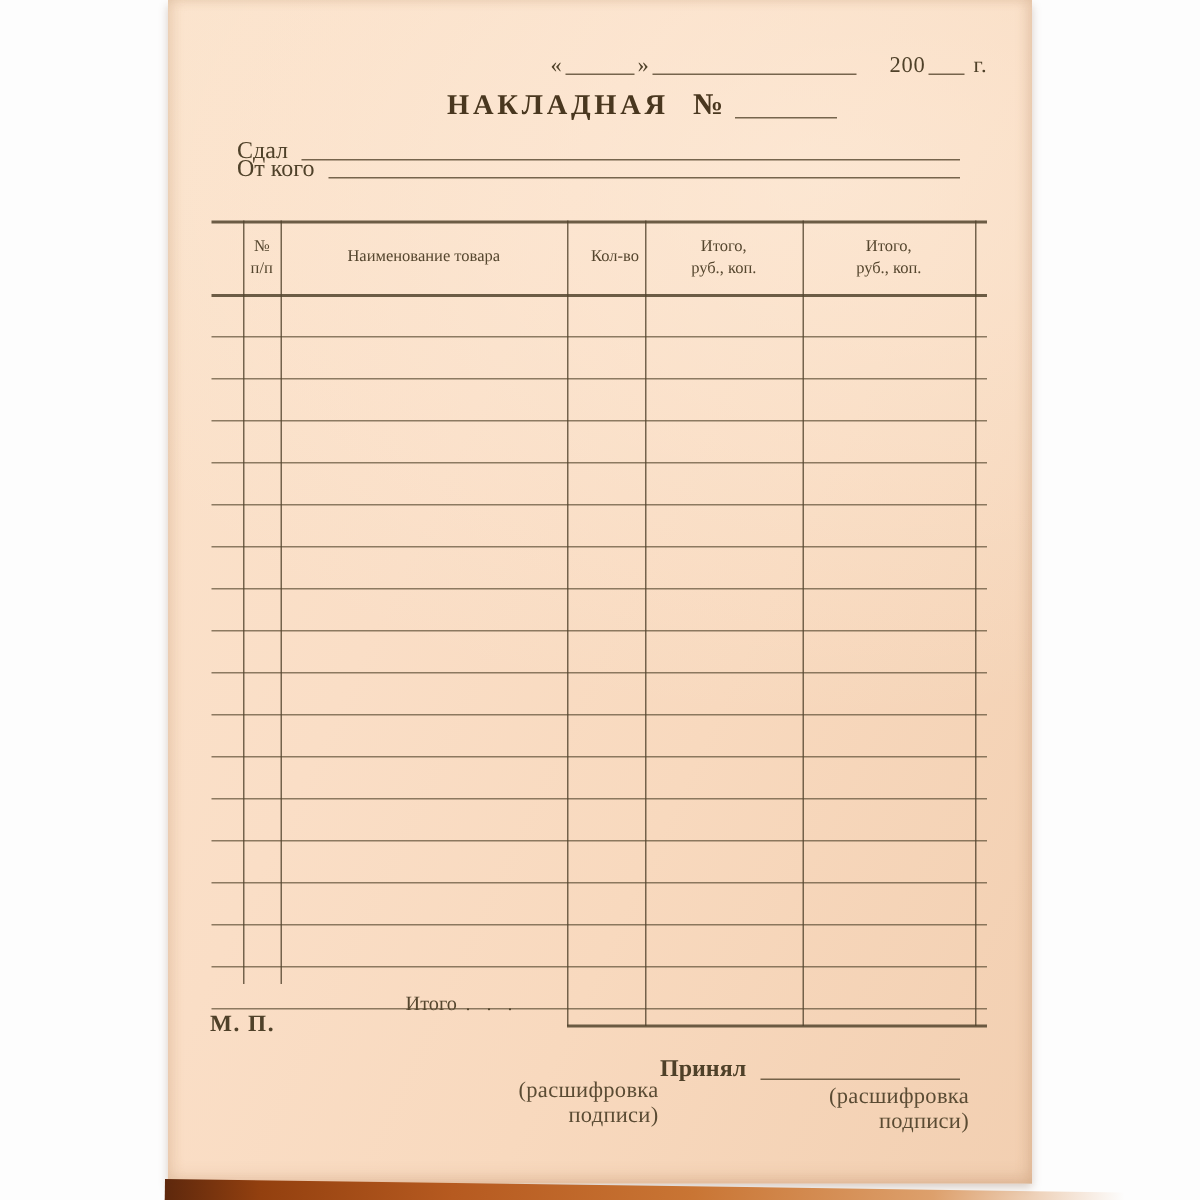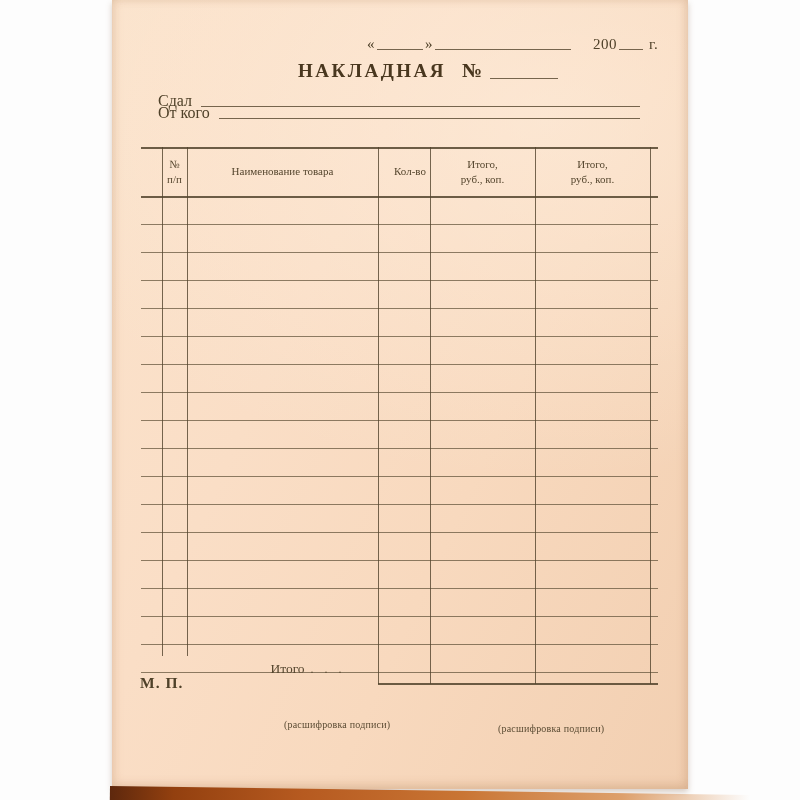--- a/index.html
+++ b/index.html
@@ -65,21 +65,21 @@
   }
   .total-dots { letter-spacing:4px; margin-left:6px; font-size:12px; }
 
   
   .stamp { left:28px; top:674px; font-size:15.5px; font-weight:bold; letter-spacing:1px; }
   .sig-block { height:22px; font-size:16px; font-weight:bold; }
   .sig-gave { left:138px; top:696px; }
   .sig-received { left:328px; top:700px; }
   .sig-block .blank { margin:0 0 2px 10px; }
   .sig-hint {
-    font-size:10px; text-align:left; color:#5a4b33; font-weight:normal;
+    font-size:15px; text-align:right; color:#5a4b33; font-weight:normal;
     letter-spacing:0.2px;
   }
   .hint-gave { left:172px; top:719px; width:155px; }
   .hint-received { left:386px; top:723px; width:148px; }
 </style>
 </head>
 <body>
 
 <div class="photo">
 
@@ -164,18 +164,22 @@
 
       <div class="abs total-row">
         <span>Итого</span><span class="total-dots">. . .</span>
       </div>
     </div>
 
     <div class="abs stamp">М. П.</div>
 
     <div class="abs sig-hint hint-gave">(расшифровка подписи)</div>
 
+    <div class="abs flex-end sig-block sig-received">
+      <span>Принял</span>
+      <span class="blank" style="width:133px"></span>
+    </div>
     <div class="abs sig-hint hint-received">(расшифровка подписи)</div>
 
   </div>
 
   <div class="edge-strip"></div>
 </div>
 
 </body></html>

